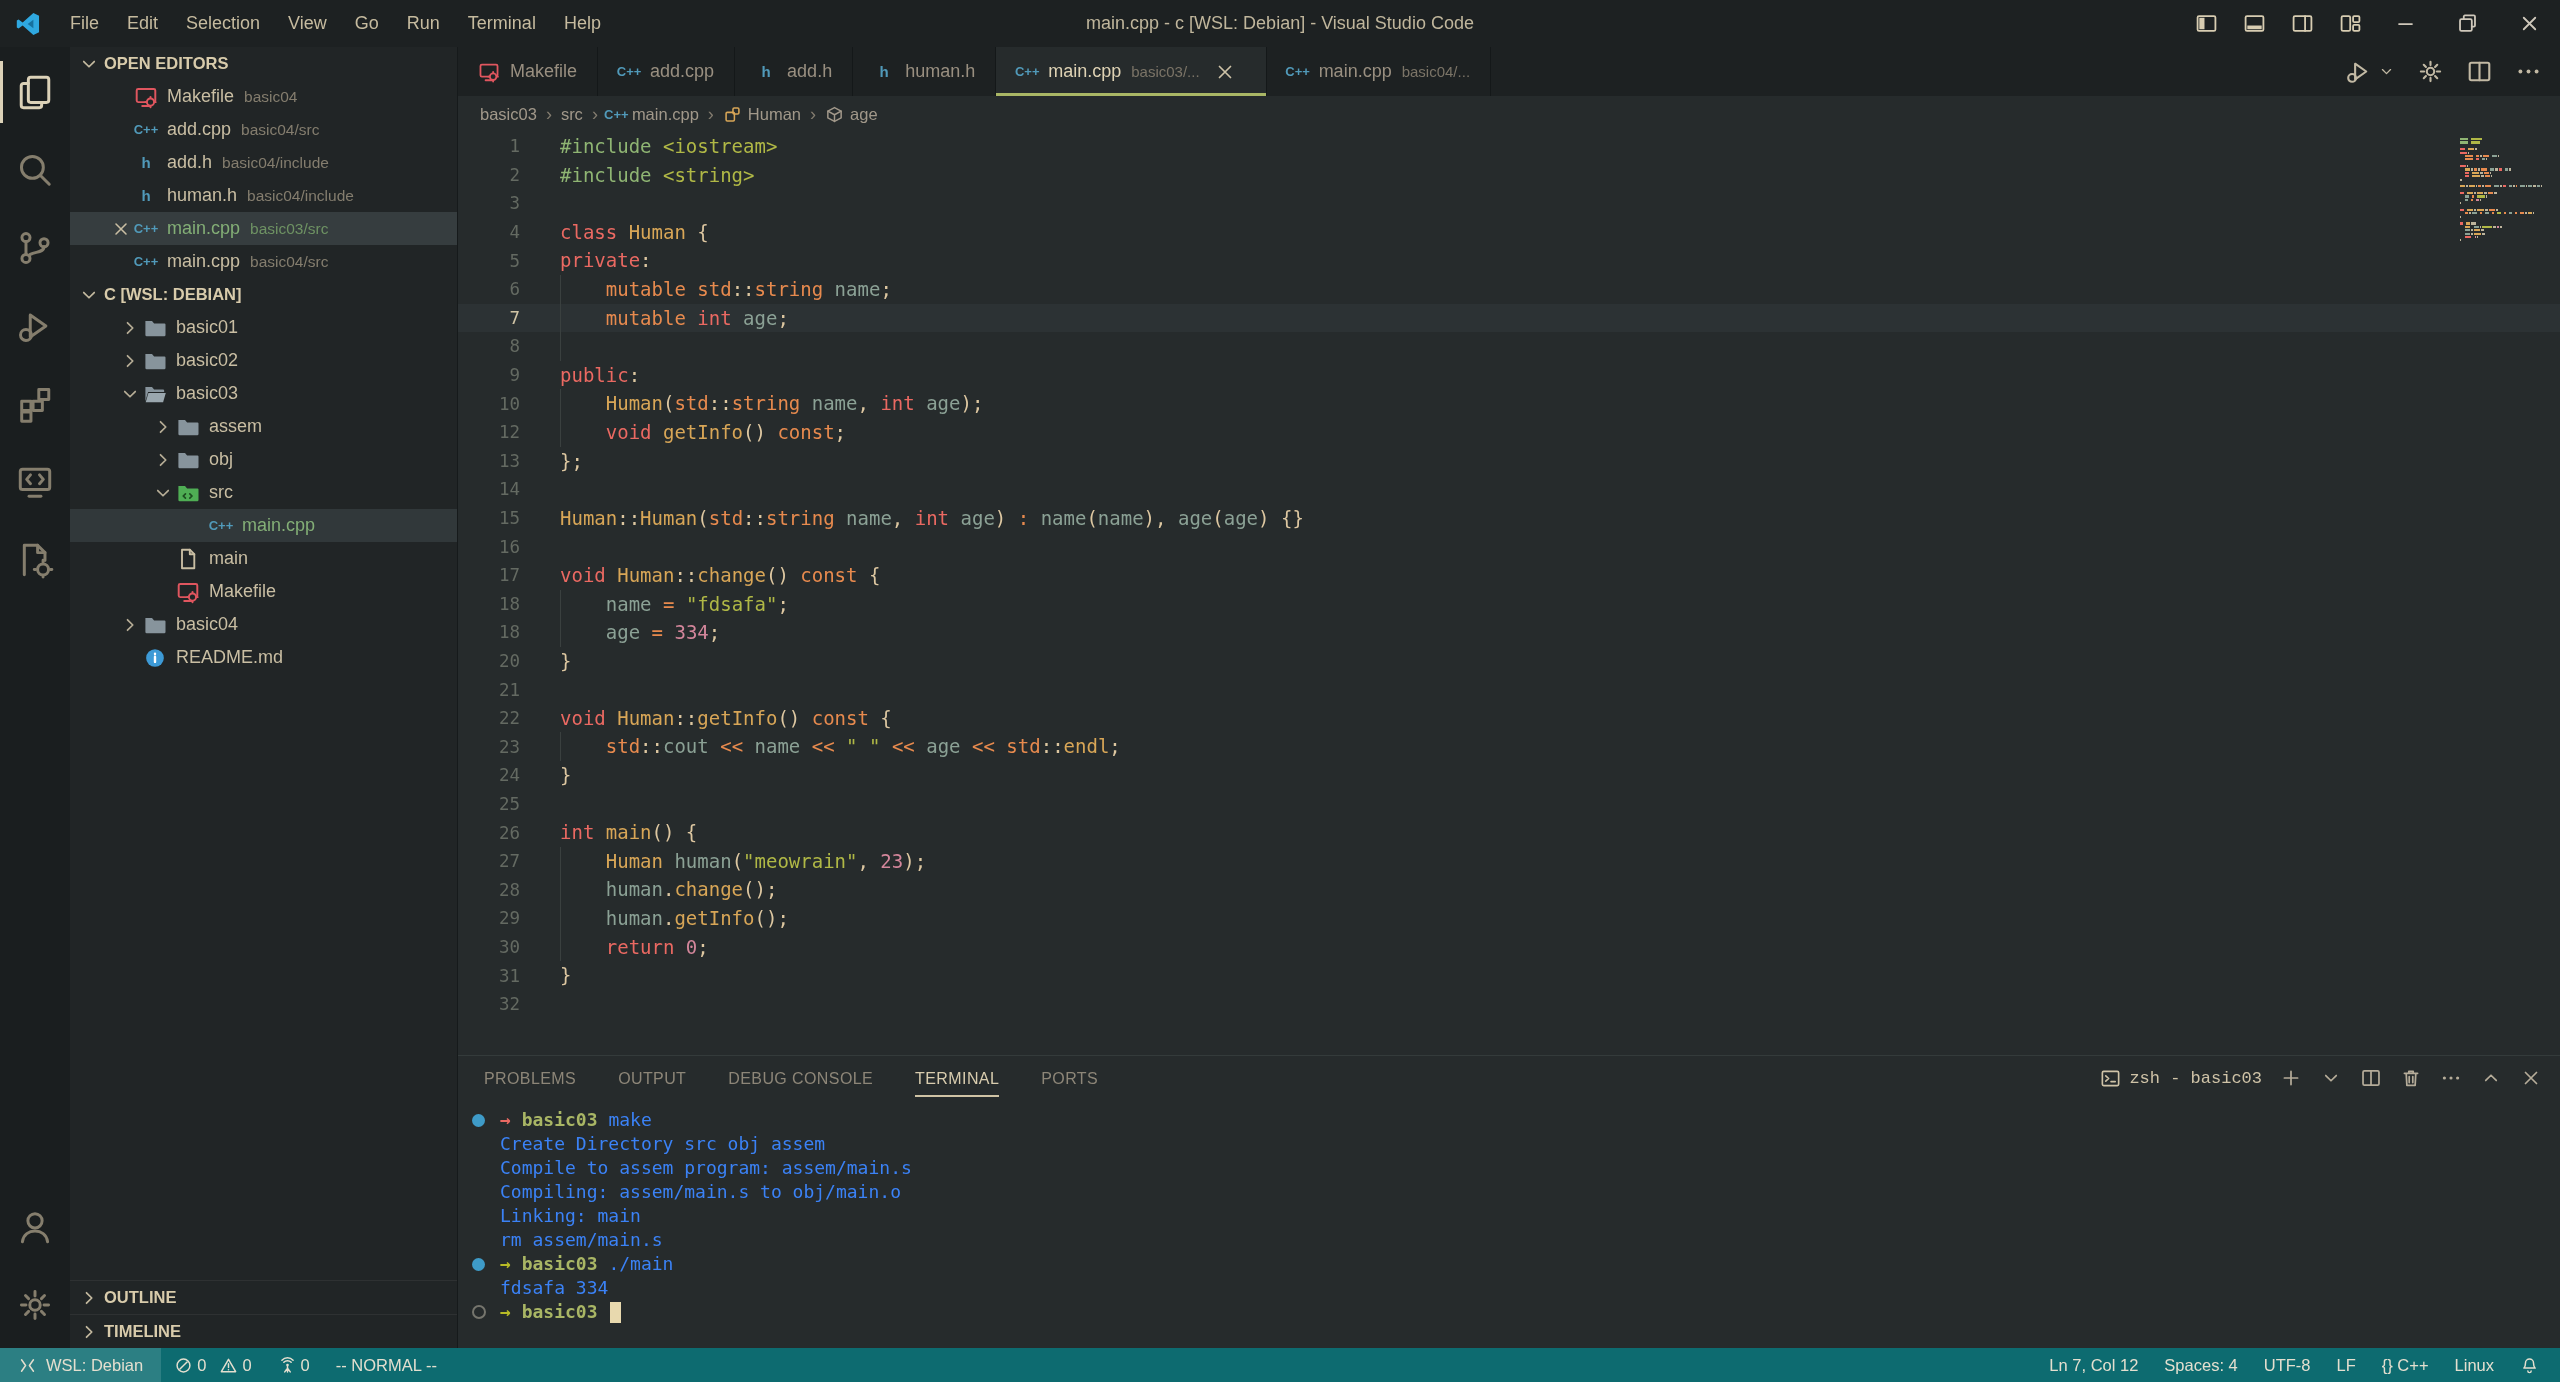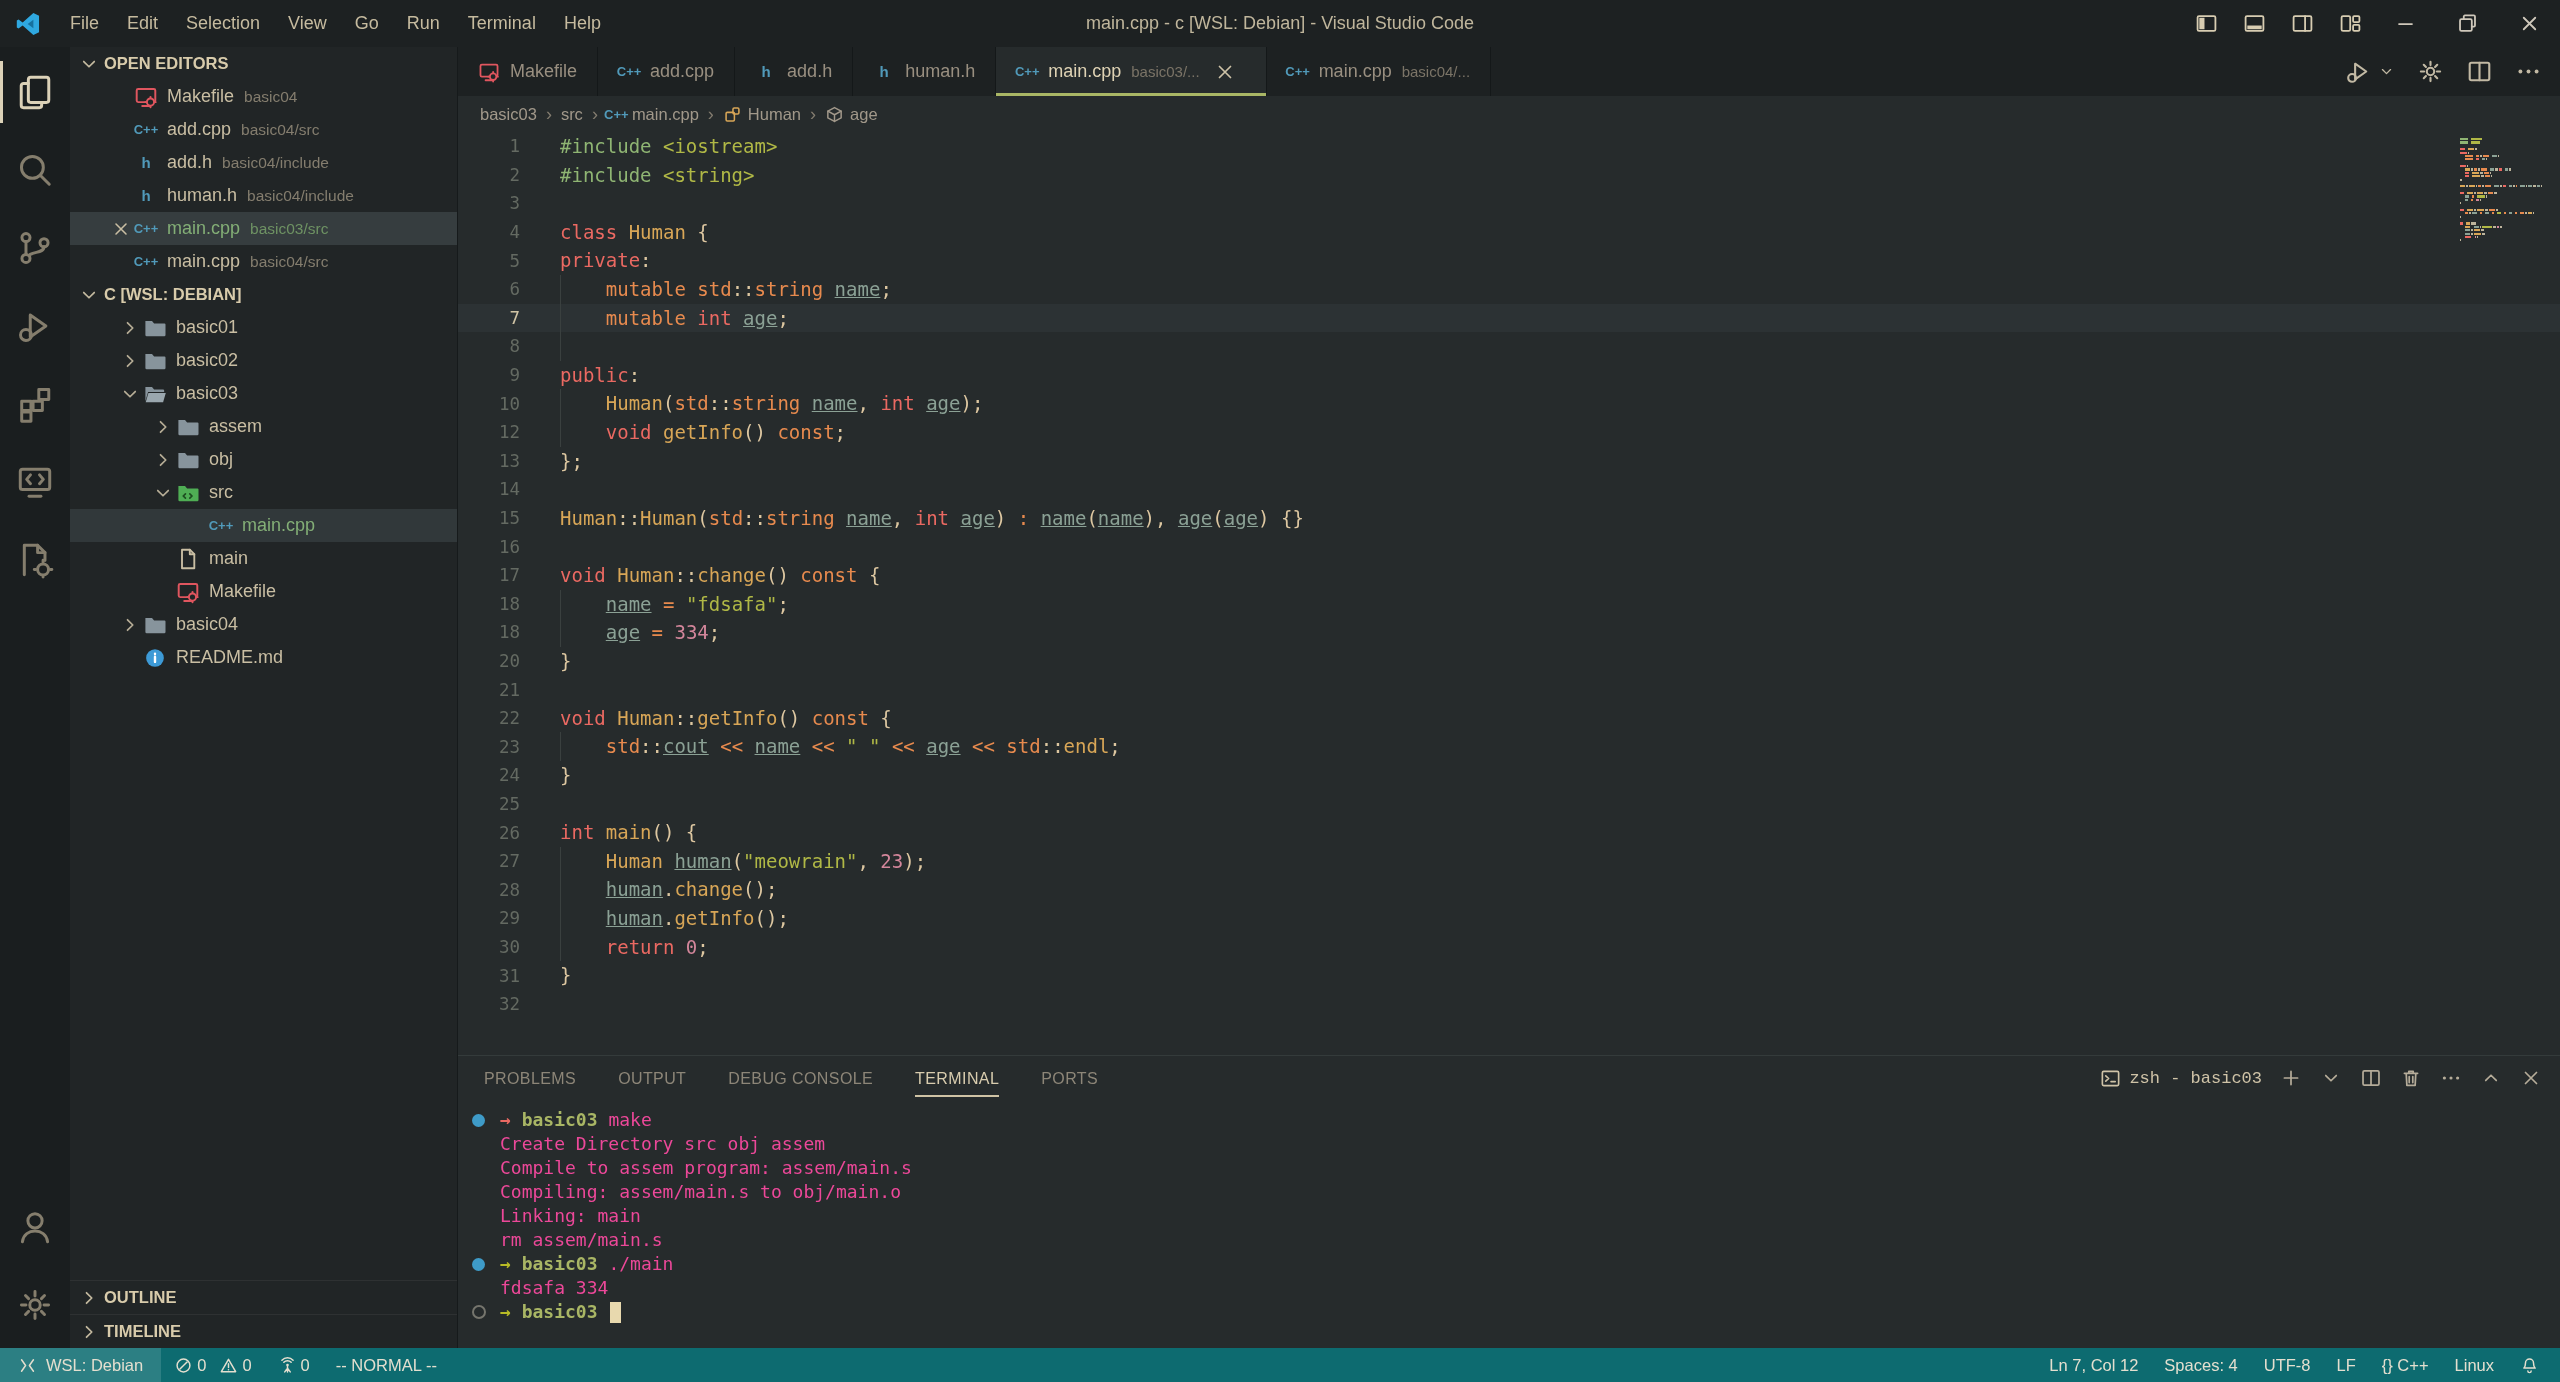--- a/index.html
+++ b/index.html
@@ -75,21 +75,21 @@
 
   .code-area{flex:1;position:relative;overflow:hidden;background:#262b2c;
              font-family:"DejaVu Sans Mono",monospace;}
   .cl{display:flex;height:28.6px;position:relative;align-items:center;}
   .cl .ln{width:62px;flex:none;text-align:right;font-size:17.5px;color:#646a62;}
   .cl pre{margin:0 0 0 40px;font:19px/28.6px "DejaVu Sans Mono",monospace;color:#ddc7a1;}
   .cl.current{background:#2c3234;}
   .cl.current .ln{color:#d0c4a5;}
   .cl .guide{position:absolute;left:102px;top:0;bottom:0;border-left:1px solid #3a403f;}
   .tk-k{color:#ea6962;} .tk-o{color:#e78a4e;} .tk-f{color:#d8a657;}
-  .tk-v{color:#8ba195;text-decoration:underline;} .tk-s{color:#b0b846;} .tk-inc{color:#8fb573;}
+  .tk-v{color:#8ba195;} .tk-s{color:#b0b846;} .tk-inc{color:#8fb573;}
   .tk-n{color:#d3869b;} .tk-p{color:#ddc7a1;}
 
   .minimap{position:absolute;top:6px;right:18px;width:82px;}
   .mm-row{height:2.2px;margin-bottom:1.2px;white-space:nowrap;overflow:hidden;}
   .mm-row i{display:inline-block;height:2.2px;vertical-align:top;margin-right:1px;}
 
   
   .panel{height:292px;flex:none;border-top:1px solid #343b3b;background:#262b2c;display:flex;flex-direction:column;}
   .panel-header{height:44px;flex:none;display:flex;align-items:center;}
   .panel-tabs{display:flex;gap:42px;margin-left:26px;}
@@ -101,21 +101,21 @@
 
   .terminal{flex:1;padding:8px 0 0 12px;font-family:"DejaVu Sans Mono",monospace;font-size:18px;overflow:hidden;}
   .tl{display:flex;height:24px;align-items:center;}
   .tl .deco{width:30px;flex:none;display:flex;align-items:center;}
   .tl .dot{width:13px;height:13px;border-radius:50%;background:#3e9bc8;margin-left:2px;}
   .tl .ring{width:10px;height:10px;border-radius:50%;border:2px solid #75756d;margin-left:2px;}
   .tl pre{margin:0;font:18px/24px "DejaVu Sans Mono",monospace;display:flex;align-items:center;}
   .t-ar{color:#ea6962;font-weight:700;}
   .t-ay{color:#b8bb26;font-weight:700;}
   .t-pr{color:#a9b665;font-weight:700;}
-  .t-tx{color:#ec4899;}
+  .t-tx{color:#3b82f6;}
   .cursor{display:inline-block;width:11px;height:21px;background:#e8d9ae;margin-left:2px;}
 
   
   .statusbar{height:34px;flex:none;background:#0d6b70;display:flex;align-items:center;font-size:16.5px;color:#e4dfcf;}
   .sb-remote{height:34px;display:flex;align-items:center;gap:9px;background:#2c7f83;padding:0 18px;}
   .sb-remote .icon{width:19px;height:19px;}
   .sb-item{display:flex;align-items:center;gap:5px;padding:0 13px;white-space:nowrap;}
   .sb-item .icon{width:19px;height:19px;}
   .sb-part{display:flex;align-items:center;gap:4px;margin-right:8px;}
   .sb-part:last-child{margin-right:0;}

